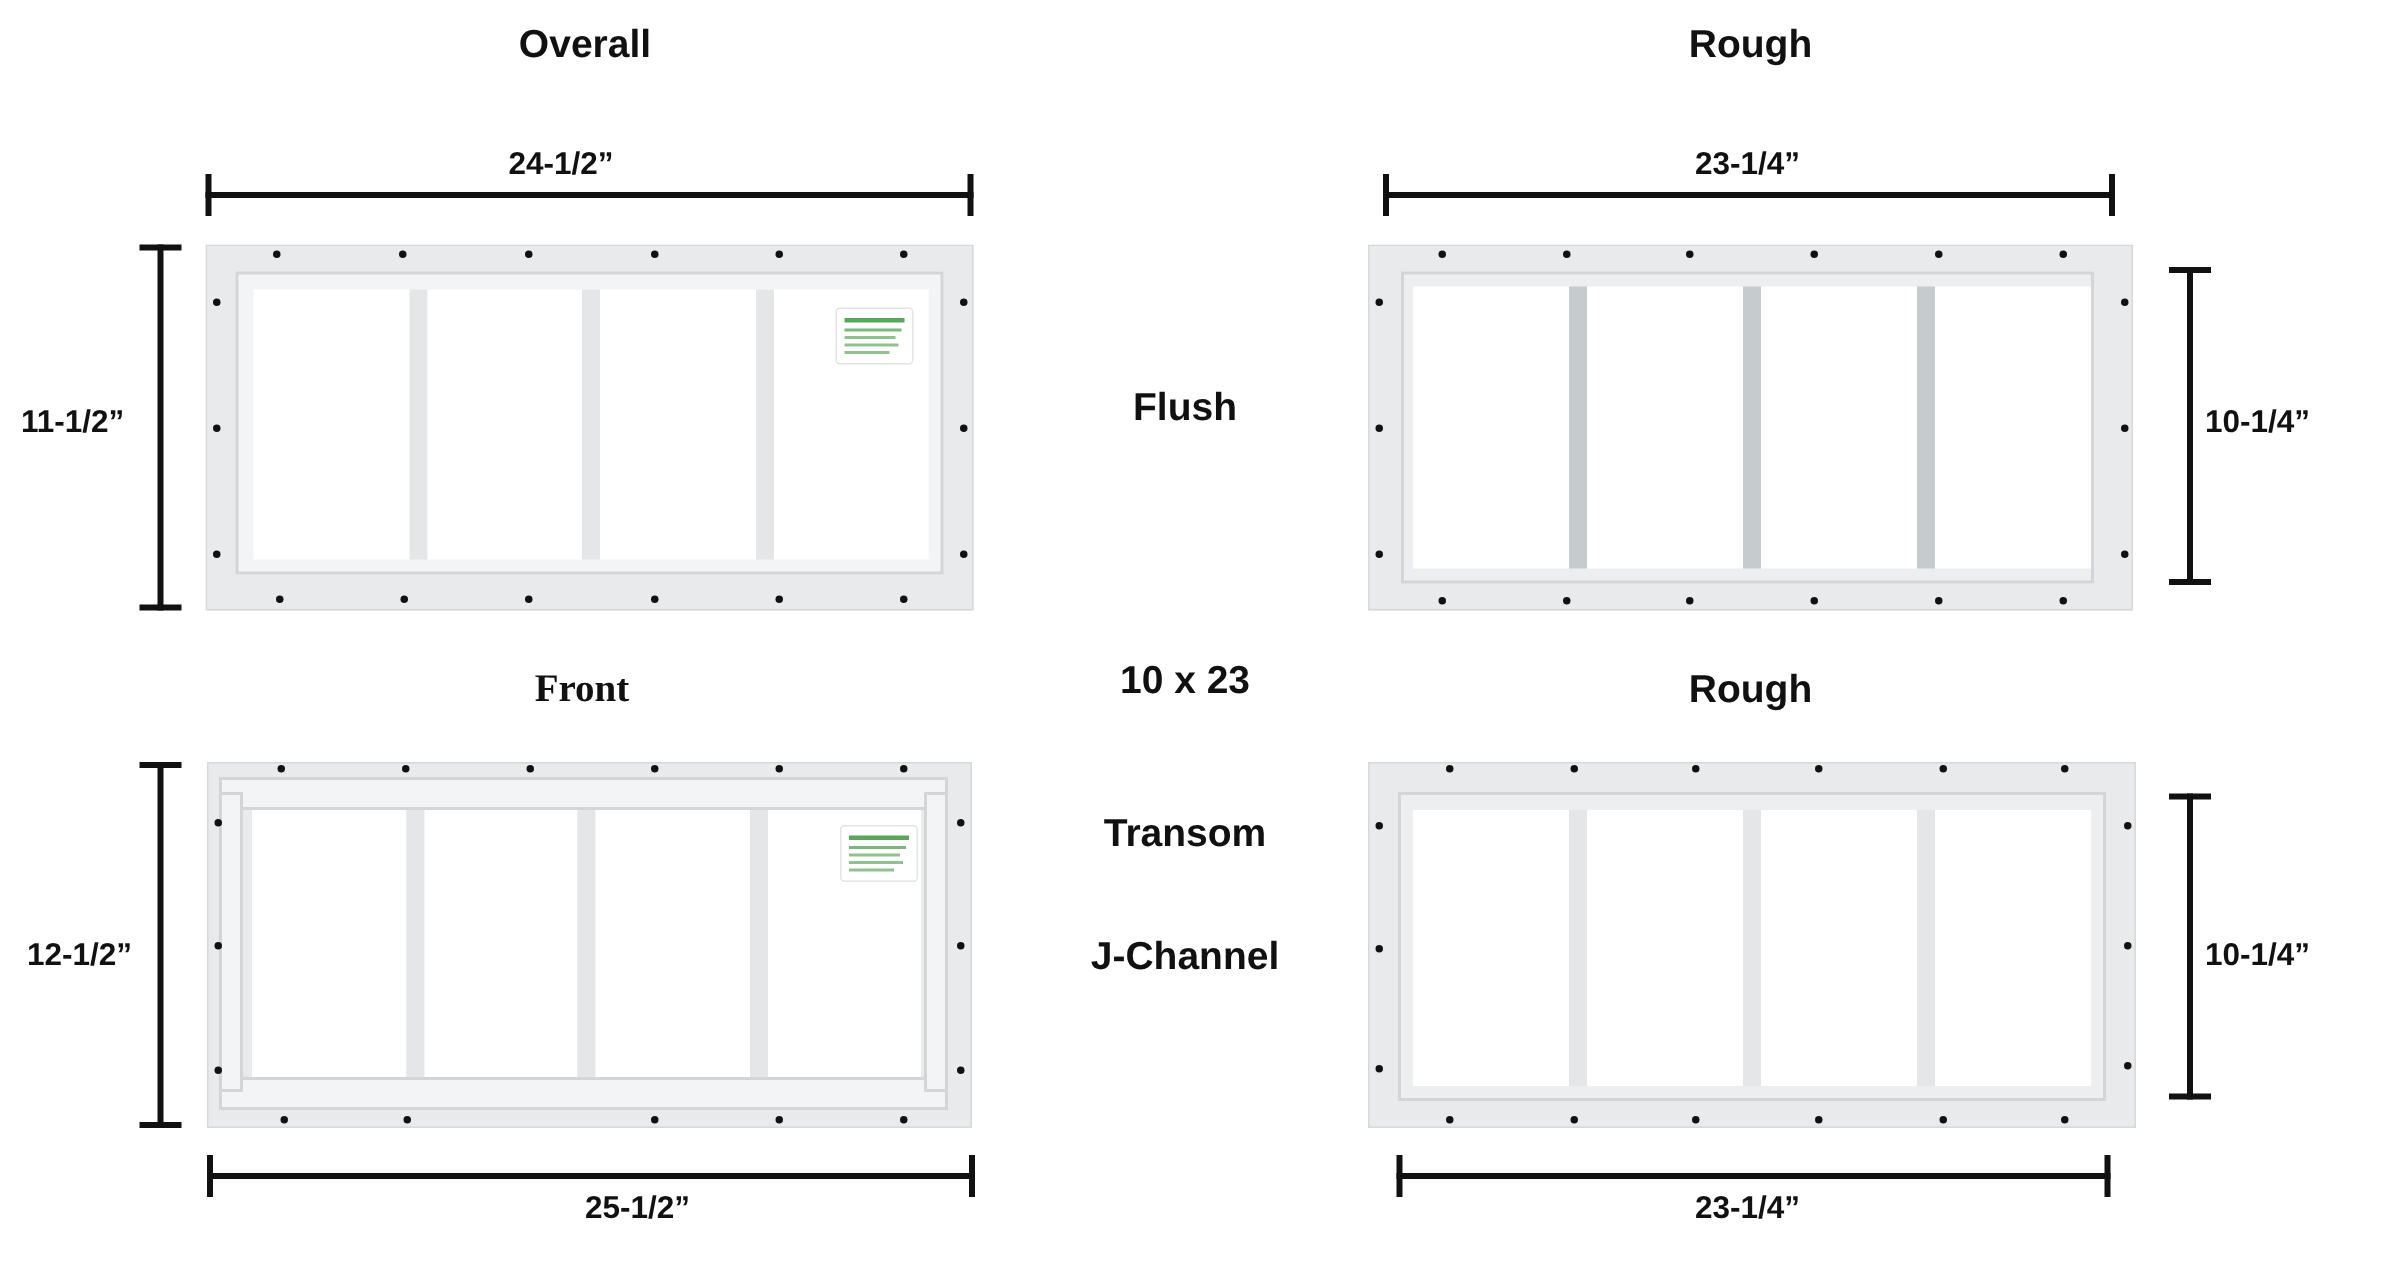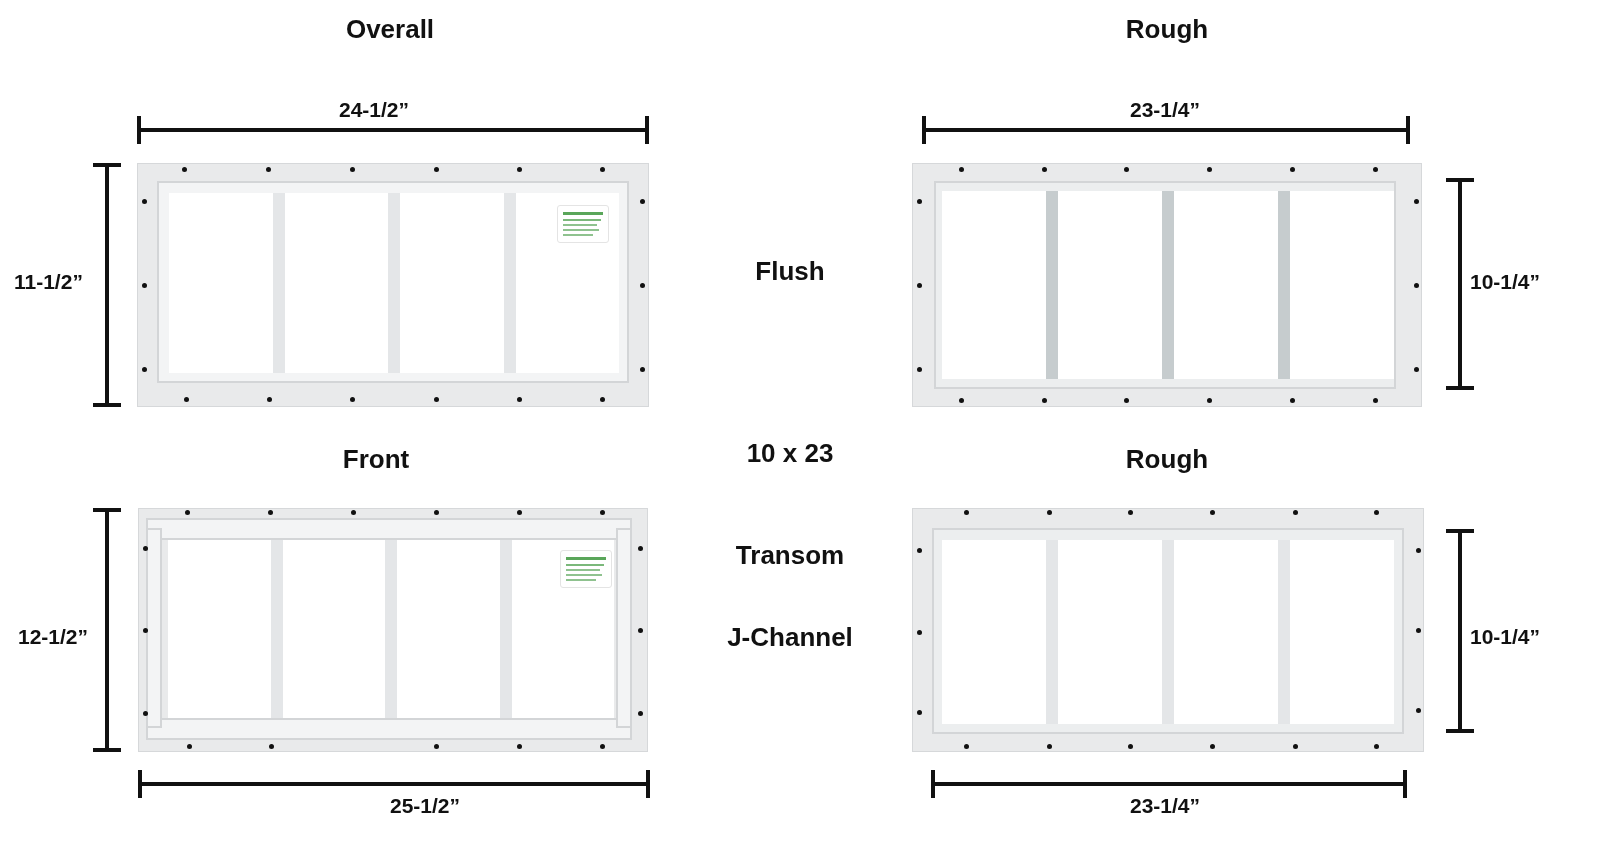--- a/index.html
+++ b/index.html
@@ -25,21 +25,21 @@
   .sticker .s2 { position:absolute; left:5px; top:13px; width:38px; height:2px; background:#7bb87b; }
   .sticker .s3 { position:absolute; left:5px; top:18px; width:34px; height:2px; background:#8fc28f; }
   .sticker .s4 { position:absolute; left:5px; top:23px; width:36px; height:2px; background:#8fc28f; }
   .sticker .s5 { position:absolute; left:5px; top:28px; width:30px; height:2px; background:#8fc28f; }
 </style>
 </head>
 <body>
 
 <div class="label" style="left:290px; top:14px; width:200px;">Overall</div>
 <div class="label" style="left:1067px; top:14px; width:200px;">Rough</div>
-<div class="label" style="left:276px; top:444px; width:200px;">Front</div>
+<div class="label" style="left:288px; top:444px; width:200px;font-family:Liberation Serif, serif;">Front</div>
 <div class="label" style="left:1067px; top:444px; width:200px;">Rough</div>
 
 <div class="label" style="left:690px; top:256px; width:200px;">Flush</div>
 <div class="label" style="left:690px; top:438px; width:200px;">10 x 23</div>
 <div class="label" style="left:690px; top:496px; width:200px;margin-top:44px;">Transom</div>
 <div class="label" style="left:690px; top:622px; width:200px;">J-Channel</div>
 
 <div class="dim" style="left:339px; top:98px;">24-1/2”</div>
 <div class="hline" style="left:137px; top:128px; width:512px;"></div>
 <div class="dim" style="left:14px; top:270px;">11-1/2”</div>

